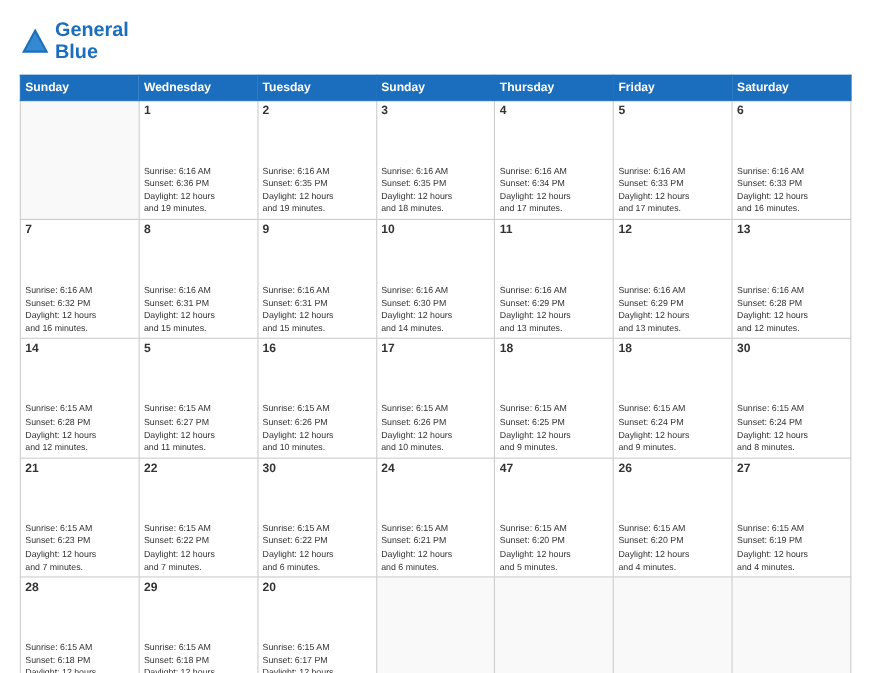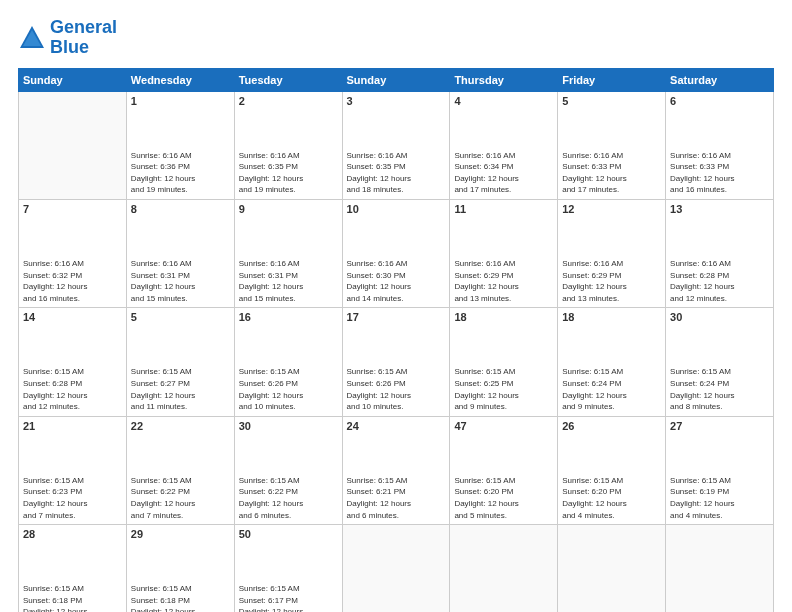--- a/index.html
+++ b/index.html
@@ -335,21 +335,21 @@
 and 3 minutes.</div>
           </td>
           <td>
             <span class="day-num">29</span>
             <div class="day-info" style="white-space: pre-line;">Sunrise: 6:15 AM
 Sunset: 6:18 PM
 Daylight: 12 hours
 and 3 minutes.</div>
           </td>
           <td>
-            <span class="day-num">50</span>
+            <span class="day-num">20</span>
             <div class="day-info" style="white-space: pre-line;">Sunrise: 6:15 AM
 Sunset: 6:17 PM
 Daylight: 12 hours
 and 2 minutes.</div>
           </td>
           <td class="empty"></td>
           <td class="empty"></td>
           <td class="empty"></td>
           <td class="empty"></td>
         </tr>

